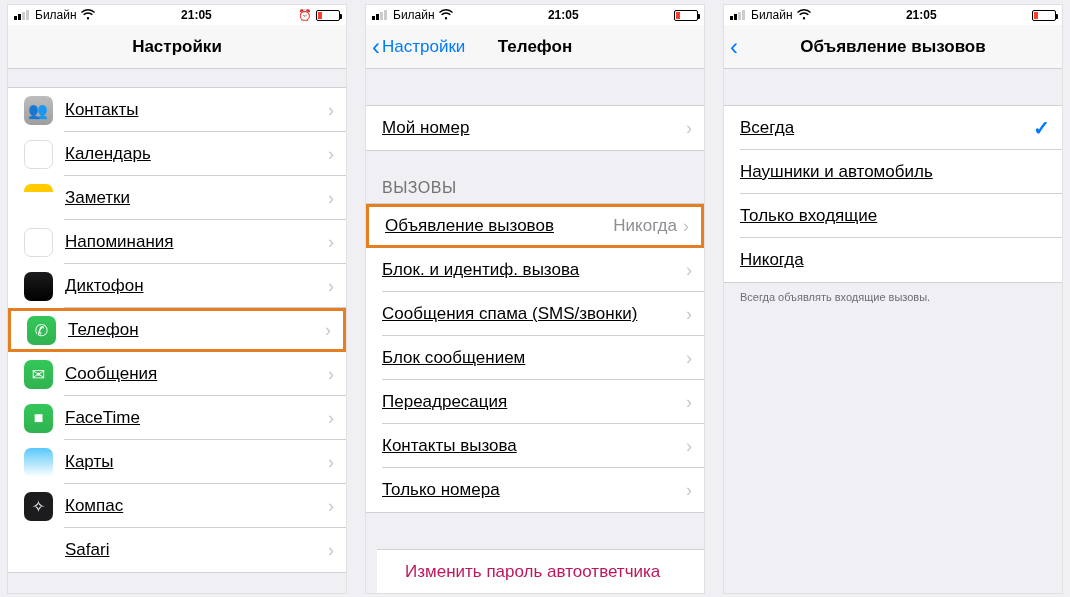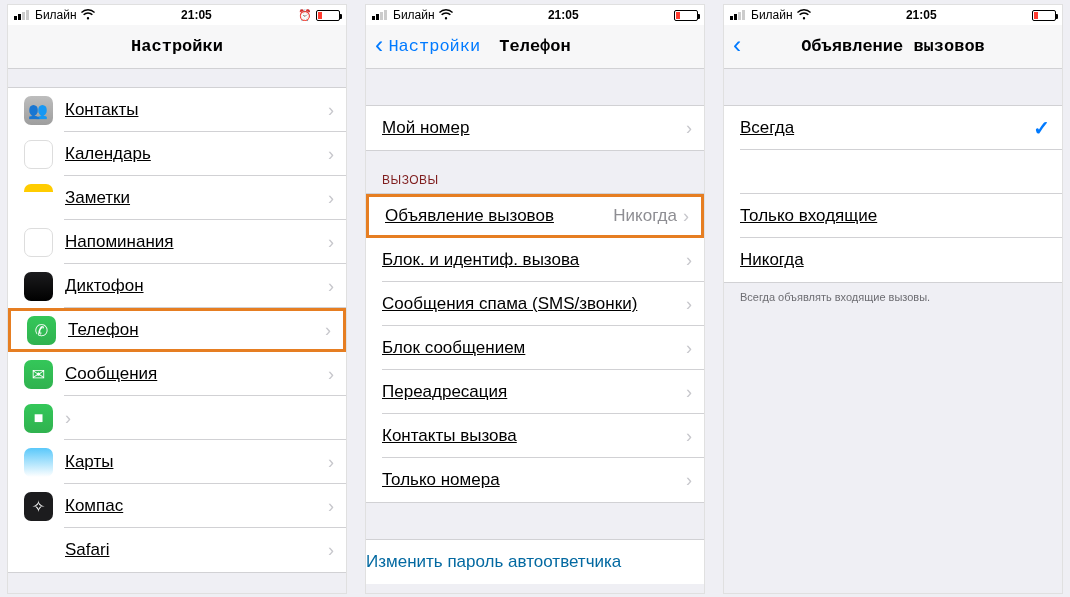--- a/index.html
+++ b/index.html
@@ -54,35 +54,34 @@
   }
 
   .nav-bar {
     height: 44px;
     background: #f7f7f8;
     border-bottom: 1px solid #d1d1d4;
     display: flex;
     align-items: center;
     justify-content: center;
     position: relative;
-    font-family: Liberation Mono, monospace;
   }
   .nav-title { font-size: 17px; font-weight: 600; }
   .nav-back {
     position:absolute; left:6px; top:0; bottom:0;
     display:flex; align-items:center;
     color:#007aff; font-size:17px;
   }
   .nav-back .chev { font-size:24px; line-height:1; margin-right:2px; font-weight:300;}
   
   .content { flex:1; overflow:hidden; }
   .group-header {
-    padding: 22px 16px 6px 16px;
-    font-size: 12px;
-    color: #7f1d1d;
+    padding: 28px 16px 6px 16px;
+    font-size: 16px;
+    color: #737373;
     text-transform: uppercase;
     letter-spacing: .5px;
   }
   .group-footer {
     padding: 8px 16px 0 16px;
     font-size: 11px;
     color: #6d6d72;
   }
   .list { background: #fff; border-top: 1px solid #d1d1d4; border-bottom:1px solid #d1d1d4; }
   .row {
@@ -96,22 +95,23 @@
   .row .chevron { color:#c7c7cc; font-size:18px; }
   .row .check { color:#007aff; font-size:20px; font-weight:700; }
   .sep { position:absolute; left:16px; right:0; bottom:0; height:1px; background:#d1d1d4; }
   .row.with-icon .sep { left:56px; }
   .row .app-ic {
     width:29px; height:29px; border-radius:7px; margin-right:12px;
     display:flex; align-items:center; justify-content:center;
     font-size:16px; color:#fff; flex-shrink:0;
   }
   .link-row {
-    padding: 12px 0; font-size:17px; color:#0369a1; background:#fff;
+    padding: 12px 28px; font-size:17px; color:#be185d; background:#fff;
     border-top:1px solid #d1d1d4;
+    margin-left:11px;
   }
   .gap { height: 36px; }
   .gap-sm { height: 18px; }
   .highlight-box {
     border: 3px solid #e67e22;
   }
   
   .ic-contacts{background:linear-gradient(#bdbdbd,#9e9e9e);}
   .ic-calendar{background:#fff;border:1px solid #ddd;}
   .ic-calendar{position:relative;}
@@ -194,20 +194,21 @@
           <span class="chevron">›</span>
         </div>
         <div class="row with-icon">
           <div class="app-ic ic-messages">✉︎</div>
           <span class="label">Сообщения</span>
           <span class="chevron">›</span>
           <div class="sep"></div>
         </div>
         <div class="row with-icon">
           <div class="app-ic ic-facetime">■</div>
+          <span class="label">FaceTime</span>
           <span class="chevron">›</span>
           <div class="sep"></div>
         </div>
         <div class="row with-icon">
           <div class="app-ic ic-maps"></div>
           <span class="label">Карты</span>
           <span class="chevron">›</span>
           <div class="sep"></div>
         </div>
         <div class="row with-icon">
@@ -338,20 +339,21 @@
   </div>
   <div class="content">
     <div class="gap"></div>
     <div class="list" id="s3-list">
         <div class="row">
           <span class="label">Всегда</span>
           <span class="check">✓</span>
           <div class="sep"></div>
         </div>
         <div class="row">
+          <span class="label">Наушники и автомобиль</span>
           <div class="sep"></div>
         </div>
         <div class="row">
           <span class="label">Только входящие</span>
           <div class="sep"></div>
         </div>
         <div class="row">
           <span class="label">Никогда</span>
         </div>
       </div>

